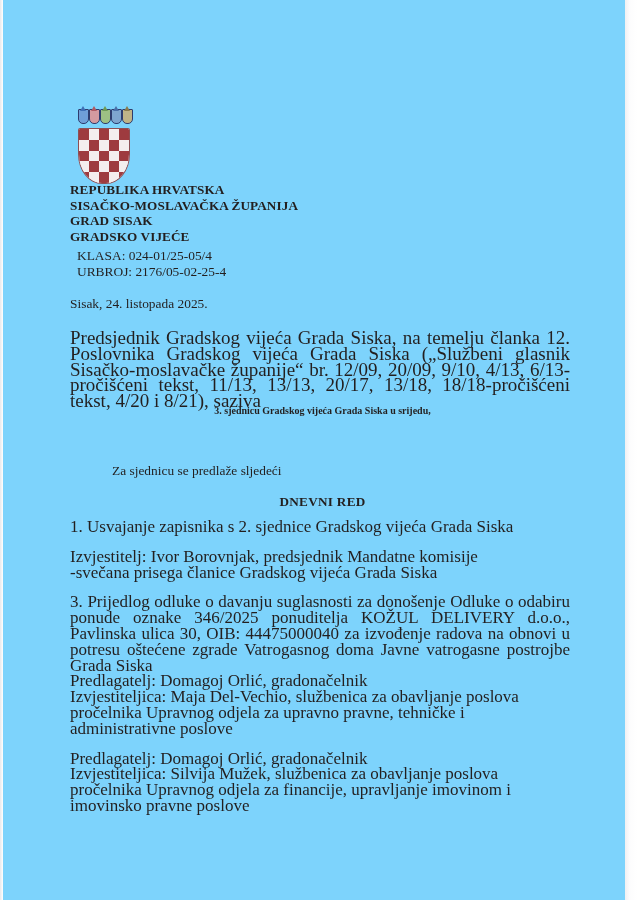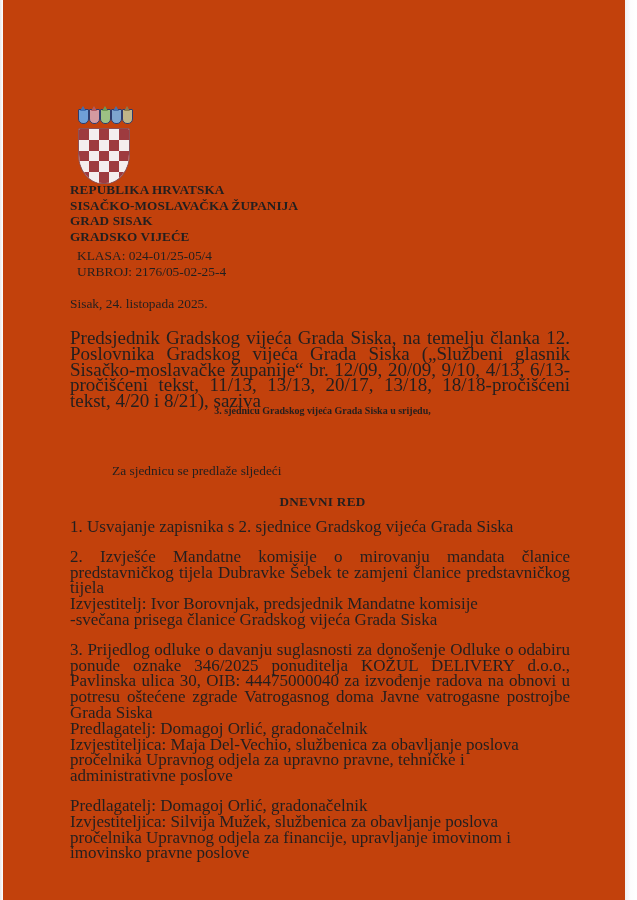--- a/index.html
+++ b/index.html
@@ -7,21 +7,21 @@
     padding: 0;
     background: #ffffff;
   }
   body {
     font-family: "Liberation Serif", "DejaVu Serif", serif;
   }
   .page {
     position: relative;
     width: 637px;
     height: 900px;
-    background: #c2410c;
+    background: #7dd3fc;
     overflow: hidden;
     box-sizing: border-box;
     color: #231f1f;
   }
   
   .scan-edge-left {
     position: absolute;
     top: 0; left: 0;
     width: 3px; height: 900px;
     background: linear-gradient(to right, #e9e9ec, #ffffff);
@@ -247,21 +247,20 @@
 
     <div class="proposal-line">Za  sjednicu se predlaže sljedeći</div>
 
     <div class="agenda-title">DNEVNI RED</div>
 
     <div class="agenda-list" id="agenda-list">
         <div class="agenda-item">
           <p>1. Usvajanje zapisnika s 2. sjednice Gradskog vijeća Grada Siska</p>
         </div>
         <div class="agenda-item">
-          <p>2. Izvješće Mandatne komisije o mirovanju mandata članice predstavničkog tijela Dubravke Šebek te zamjeni članice predstavničkog tijela</p>
           <p class="sub">Izvjestitelj: Ivor Borovnjak, predsjednik Mandatne komisije</p>
           <p class="sub">-svečana prisega članice Gradskog vijeća Grada Siska</p>
         </div>
         <div class="agenda-item">
           <p>3. Prijedlog odluke o davanju suglasnosti za donošenje Odluke o odabiru ponude oznake 346/2025 ponuditelja KOŽUL DELIVERY d.o.o., Pavlinska ulica 30, OIB: 44475000040 za izvođenje radova na obnovi u potresu oštećene zgrade Vatrogasnog doma Javne vatrogasne postrojbe Grada Siska</p>
           <p class="sub">Predlagatelj: Domagoj Orlić, gradonačelnik</p>
           <p class="sub">Izvjestiteljica: Maja Del-Vechio, službenica za obavljanje poslova pročelnika Upravnog odjela za upravno pravne, tehničke i administrativne poslove</p>
         </div>
         <div class="agenda-item">
           <p class="sub">Predlagatelj: Domagoj Orlić, gradonačelnik</p>

